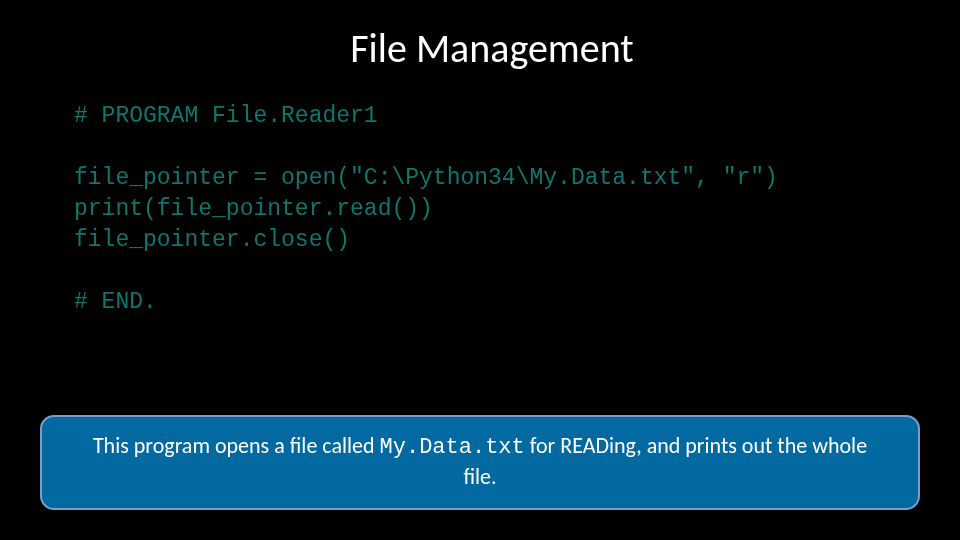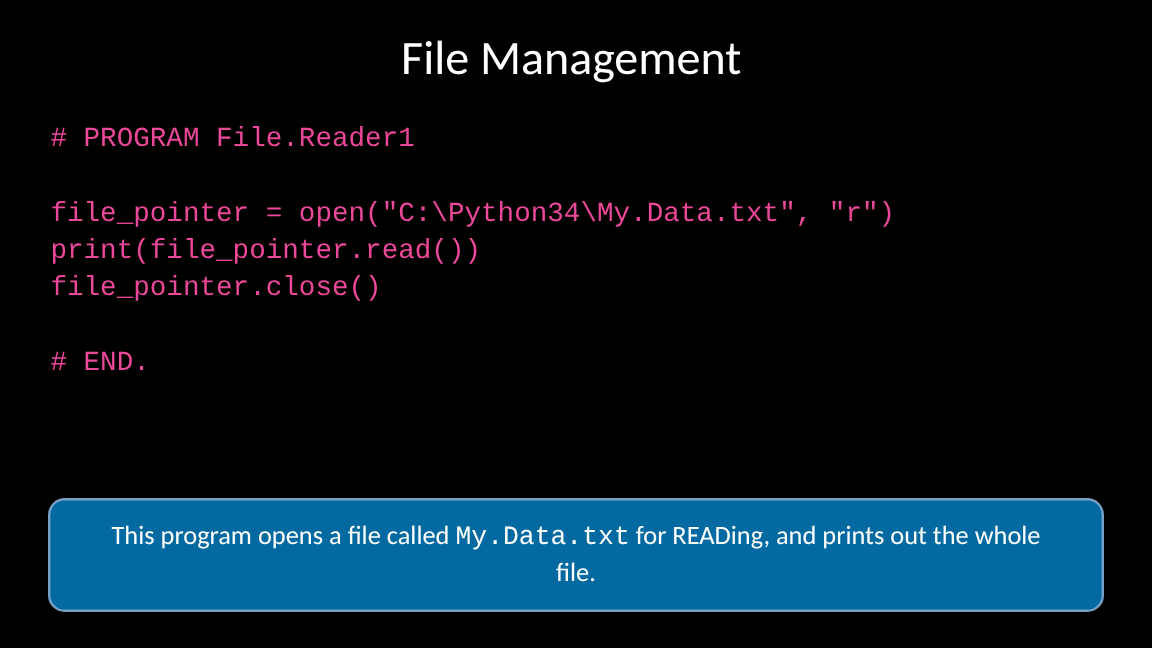--- a/index.html
+++ b/index.html
@@ -10,35 +10,35 @@
     background: #000000;
     font-family: Calibri, "Segoe UI", Arial, sans-serif;
     color: #ffffff;
     overflow: hidden;
   }
   .slide {
     width: 960px;
     height: 540px;
     position: relative;
     box-sizing: border-box;
-    padding: 20px 48px 0 40px;
+    padding: 20px 48px 0 72px;
   }
   .title {
     text-align: center;
     font-size: 40px;
     font-weight: 400;
     color: #ffffff;
     margin: 4px 0 28px 0;
     font-family: Calibri, "Segoe UI", Arial, sans-serif;
   }
   .code-block {
     font-family: "Courier New", Courier, monospace;
     font-size: 23px;
     line-height: 1.35;
-    color: #ec4899;
+    color: #0f766e;
     white-space: pre;
     margin: 0 0 0 2px;
   }
   .callout {
     position: absolute;
     left: 40px;
     right: 40px;
     bottom: 30px;
     background: #0369a1;
     border: 2px solid #78a0c6;

